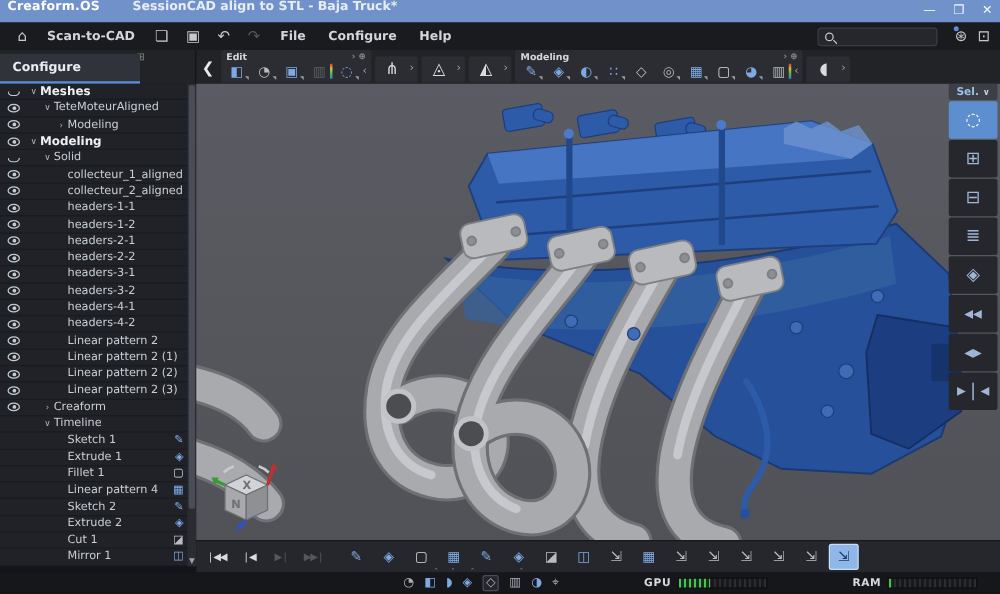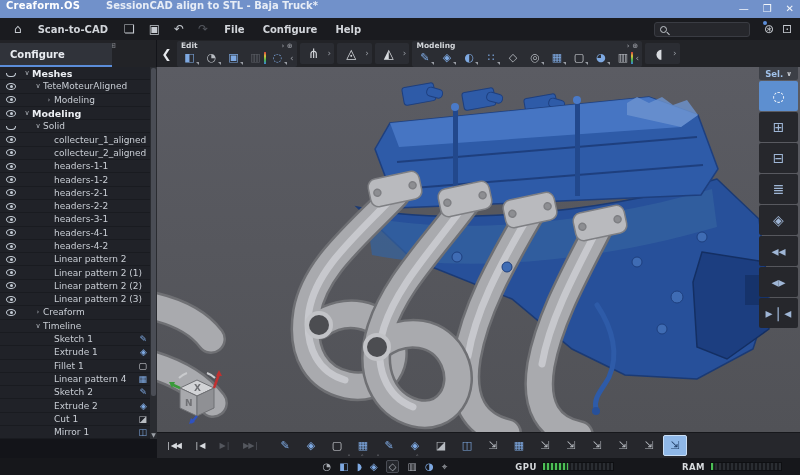--- a/index.html
+++ b/index.html
@@ -155,21 +155,21 @@
 
   <div class="toolrow">
     <div class="navtab-area">
       <span class="navtab-pin">⊞</span>
       <div class="navtab">
         <span>Configure</span>
       </div>
     </div>
     <div class="toolbar-main">
       <div class="collapse-left">❮</div>
-      <span id="toolbar-groups" style="display:flex;gap:3px;align-items:center">
+      <span id="toolbar-groups" style="display:flex;gap:3px;align-items:flex-end">
           <div class="tgroup">
             <div class="tgroup-head">
               <span>Edit</span>
               <span class="more">› ⊕</span>
             </div>
             <div class="tgroup-body">
               <div class="tbtn  c-blue caret">◧</div>
               <div class="tbtn  c-gray caret">◔</div>
               <div class="tbtn  c-blue caret">▣</div>
               <div class="tbtn  c-dim colorbar">▥</div>
@@ -303,20 +303,27 @@
             </span>
             <span class="expander" style="margin-left: 22px;"></span>
             <span class="lbl">headers-2-2</span>
           </div>
           <div class="nav-row">
             <span class="eye-cell">
               <span class="eye"></span>
             </span>
             <span class="expander" style="margin-left: 22px;"></span>
             <span class="lbl">headers-3-1</span>
+          </div>
+          <div class="nav-row">
+            <span class="eye-cell">
+              <span class="eye"></span>
+            </span>
+            <span class="expander" style="margin-left: 22px;"></span>
+            <span class="lbl">headers-3-2</span>
           </div>
           <div class="nav-row">
             <span class="eye-cell">
               <span class="eye"></span>
             </span>
             <span class="expander" style="margin-left: 22px;"></span>
             <span class="lbl">headers-4-1</span>
           </div>
           <div class="nav-row">
             <span class="eye-cell">

